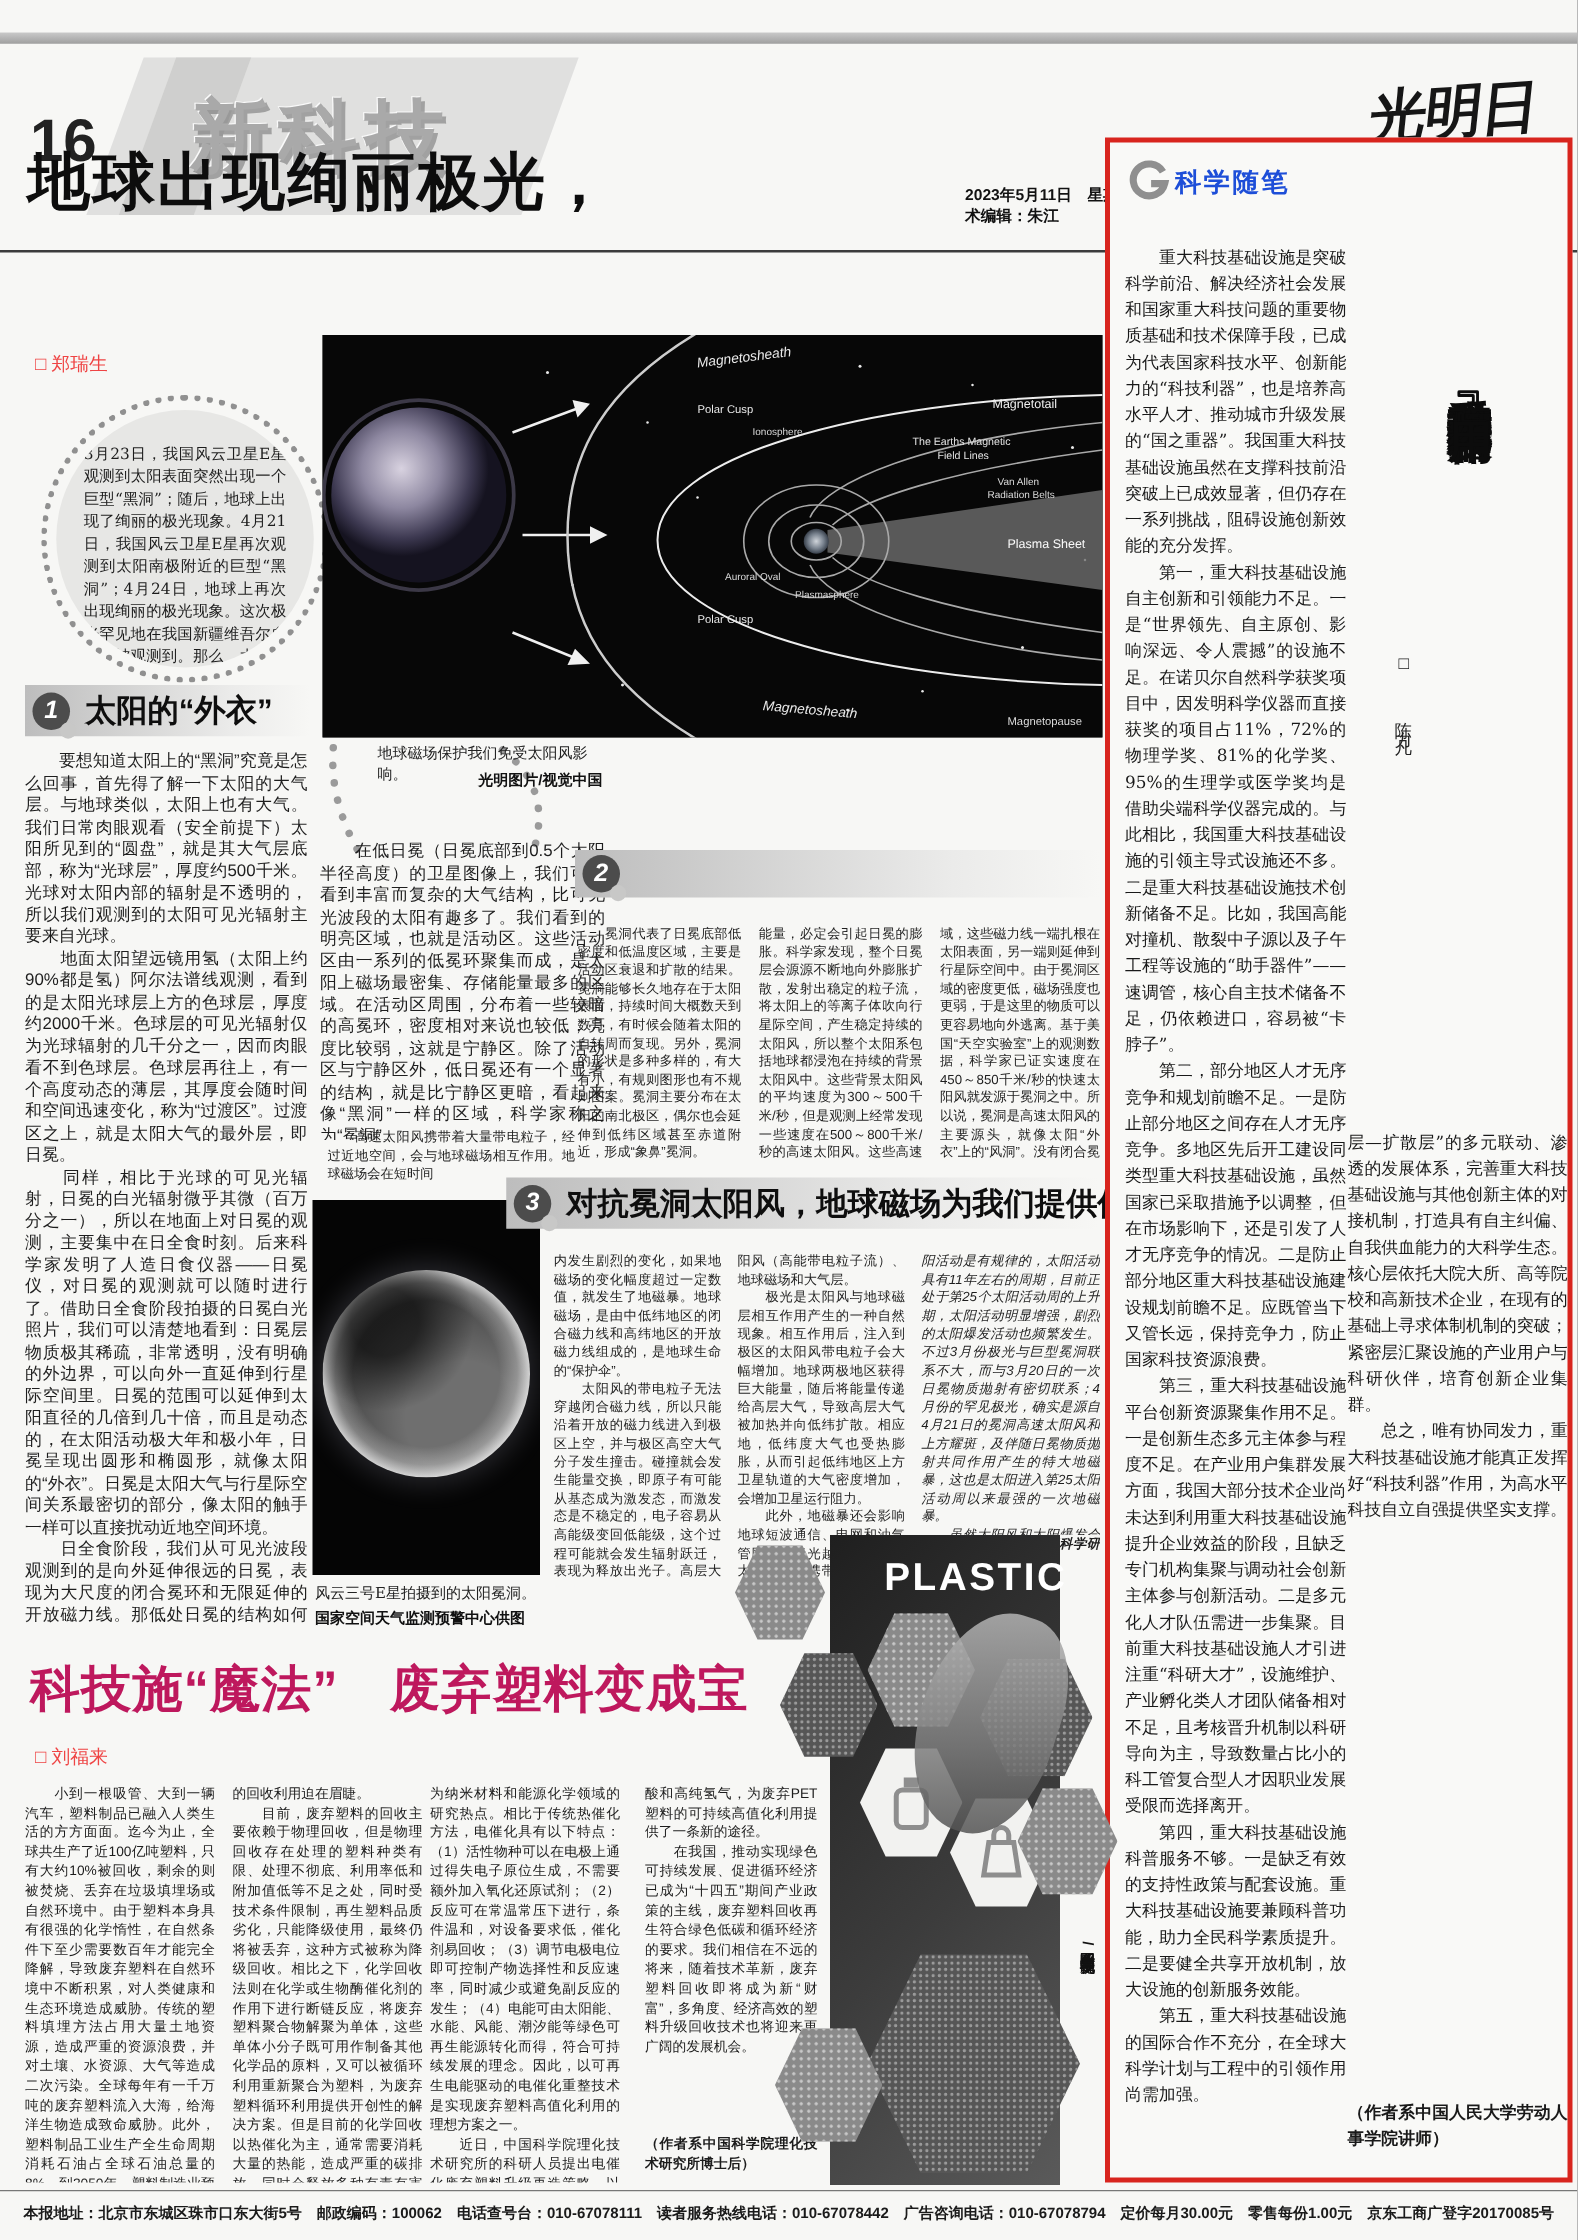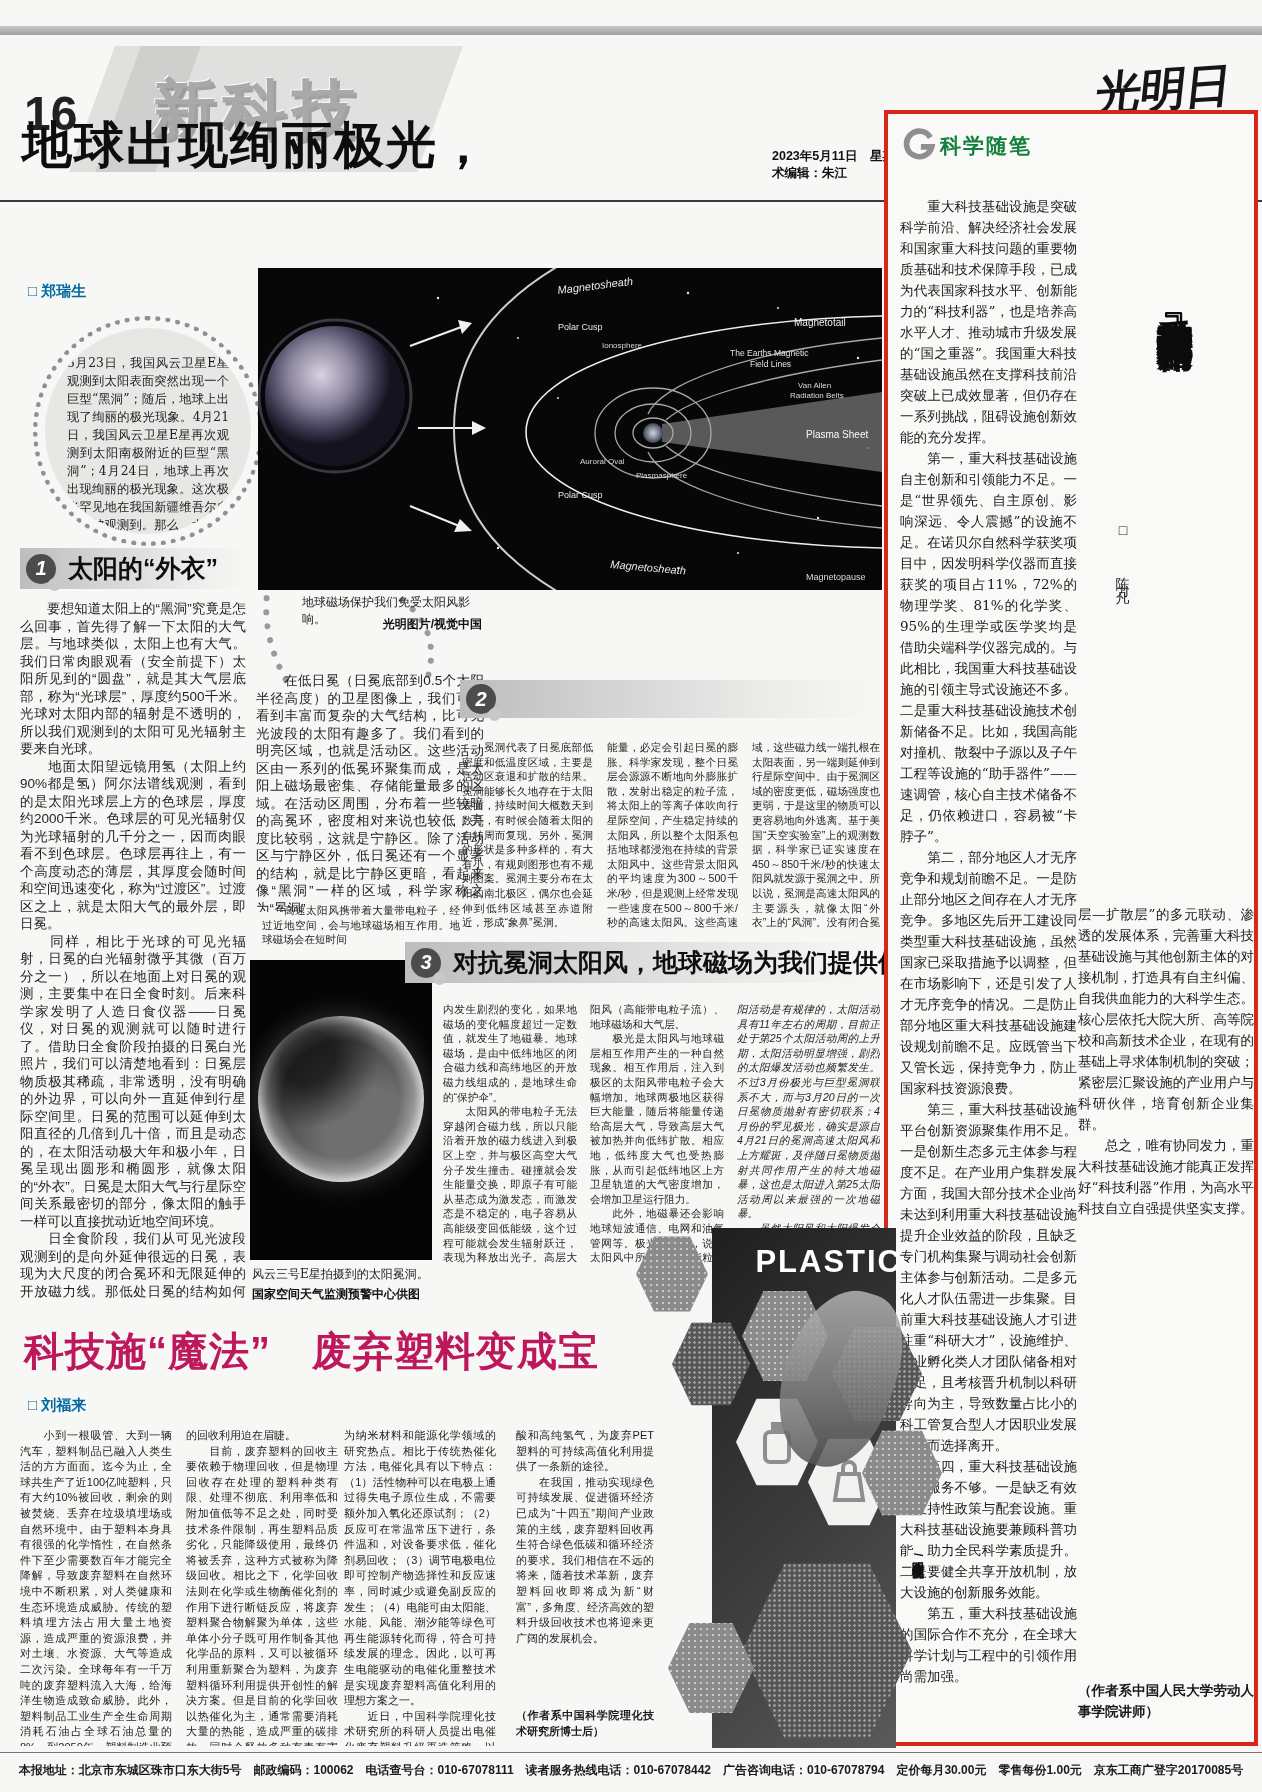--- a/index.html
+++ b/index.html
@@ -14,21 +14,21 @@
   .deco1{left:92px;top:46px;width:348px;height:126px;background:#e0e0df;transform:skewX(-20deg);}
   .deco2{left:118px;top:46px;width:60px;height:126px;background:#cfcfce;transform:skewX(-20deg);}
   .secname{left:152px;top:66px;font-size:64px;font-weight:900;color:#a9a9a9;letter-spacing:6px;
            text-shadow:3px 3px 0 rgba(110,110,110,.55),-1px -1px 0 #fafafa;}
   .dateline{left:772px;top:148px;font-size:12.5px;font-weight:bold;color:#111;}
   .masthead{left:1092px;top:58px;font-size:46px;font-weight:900;color:#161616;
             font-family:"DejaVu Serif",serif;transform:rotate(-4deg) skewX(-10deg);letter-spacing:-1px;}
   .headrule{left:0;top:200px;width:1262px;height:0;border-top:2px solid #3c3c3c;}
   
   .headline{left:22px;top:112px;font-size:50px;font-weight:900;letter-spacing:2px;line-height:66px;color:#0d0d0d;}
-  .byline{font-size:15px;font-weight:bold;color:#0369a1;}
+  .byline{font-size:15px;font-weight:normal;color:#ef4444;}
   .circle-out{left:33px;top:316px;width:230px;height:230px;border:5px dotted #909090;border-radius:50%;padding:7px;box-sizing:border-box;}
   .circle-in{width:100%;height:100%;border-radius:50%;background:#e7e7e5;overflow:hidden;
              font-size:12.3px;line-height:18px;text-align:justify;padding:26px 22px;box-sizing:border-box;}
   .sec{display:flex;align-items:center;gap:12px;padding:4px 10px 4px 6px;
        background:linear-gradient(90deg,#bdbdbd,#ebebea 72%,rgba(235,235,234,0));}
   .sec-badge{width:30px;height:30px;border-radius:50%;background:#4c4c4c;color:#fff;flex:0 0 30px;
              font-style:italic;font-weight:bold;font-size:20px;display:flex;align-items:center;justify-content:center;position:relative;}
   .sec-badge::after{content:"";position:absolute;right:-5px;bottom:-7px;width:13px;height:13px;border-radius:50%;background:#c8c8c7;}
   .sec-title{font-size:25px;font-weight:900;color:#0e0e0e;white-space:nowrap;}
   .bt{font-size:13.5px;line-height:17.5px;color:#1e1e1e;}
@@ -39,29 +39,29 @@
   .diagram{left:258px;top:268px;width:624px;height:322px;background:#060606;}
   .sunphoto{left:250px;top:960px;width:182px;height:300px;background:#050505;overflow:hidden;}
   .sundisk{position:absolute;left:8px;top:56px;width:166px;height:166px;border-radius:50%;
      background:
       radial-gradient(circle at 30% 25%, rgba(0,0,0,.6) 0 16%, transparent 42%),
       radial-gradient(circle at 68% 72%, rgba(255,255,255,.22) 0 28%, transparent 60%),
       radial-gradient(circle at 50% 50%, #474747 0 50%, #7b7b7b 62%, #c6c6c6 70%, #f3f3f3 74%, #0d0d0d 77%);
      box-shadow:0 0 22px 5px rgba(225,225,255,.16);}
   
   .essaybox{left:884px;top:110px;width:374px;height:1636px;border:4px solid #d8251e;box-sizing:border-box;background:#f9f9f7;}
-  .kicker{position:absolute;left:52px;top:18px;font-size:21px;font-weight:900;color:#15803d;letter-spacing:2px;}
+  .kicker{position:absolute;left:52px;top:18px;font-size:21px;font-weight:900;color:#1d4ed8;letter-spacing:2px;}
   .ess{font-family:"DejaVu Serif","Liberation Serif",serif;font-size:13.5px;line-height:21px;color:#191919;}
   .vtitle{position:absolute;left:256px;top:176px;height:712px;width:56px;writing-mode:vertical-rl;text-orientation:upright;
           font-size:36px;font-weight:900;font-family:"DejaVu Serif",serif;color:#0c0c0c;letter-spacing:1px;}
   .vauthor{position:absolute;left:226px;top:408px;height:160px;writing-mode:vertical-rl;text-orientation:upright;
            font-size:14px;letter-spacing:7px;color:#222;}
   
   .phead{left:24px;top:1324px;font-size:40px;font-weight:900;letter-spacing:1px;color:#be185d;}
-  .pimg{left:664px;top:1228px;width:184px;height:520px;background:linear-gradient(135deg,#1f1f1f,#3c3c3c 55%,#5a5a5a);overflow:visible;margin-left:48px;}
+  .pimg{left:664px;top:1228px;width:184px;height:520px;background:linear-gradient(135deg,#1f1f1f,#3c3c3c 55%,#5a5a5a);overflow:visible;}
   .hex{position:absolute;clip-path:polygon(25% 3%,75% 3%,100% 50%,75% 97%,25% 97%,0 50%);}
   .spk{background-color:#8a8a8a;background-image:radial-gradient(#c9c9c9 1px,transparent 1.6px);background-size:6px 6px;}
   .spk2{background-color:#565656;background-image:radial-gradient(#9a9a9a 1px,transparent 1.6px);background-size:5px 5px;}
   .whex{background:#f2f2f0;display:flex;align-items:center;justify-content:center;}
   .plastic-word{position:absolute;right:-6px;top:16px;font-size:31px;font-weight:900;color:#fff;letter-spacing:2px;}
   .vcredit{writing-mode:vertical-rl;font-size:12px;font-weight:bold;color:#111;background:#f7f7f5;padding:3px 1px;}
   .footrule{left:0;top:1752px;width:1262px;border-top:1.5px solid #777;}
   .footer{left:0;top:1762px;width:1262px;text-align:center;font-size:12px;font-weight:bold;color:#1a1a1a;}
   svg text{font-family:"Liberation Sans",sans-serif;}
 </style>

